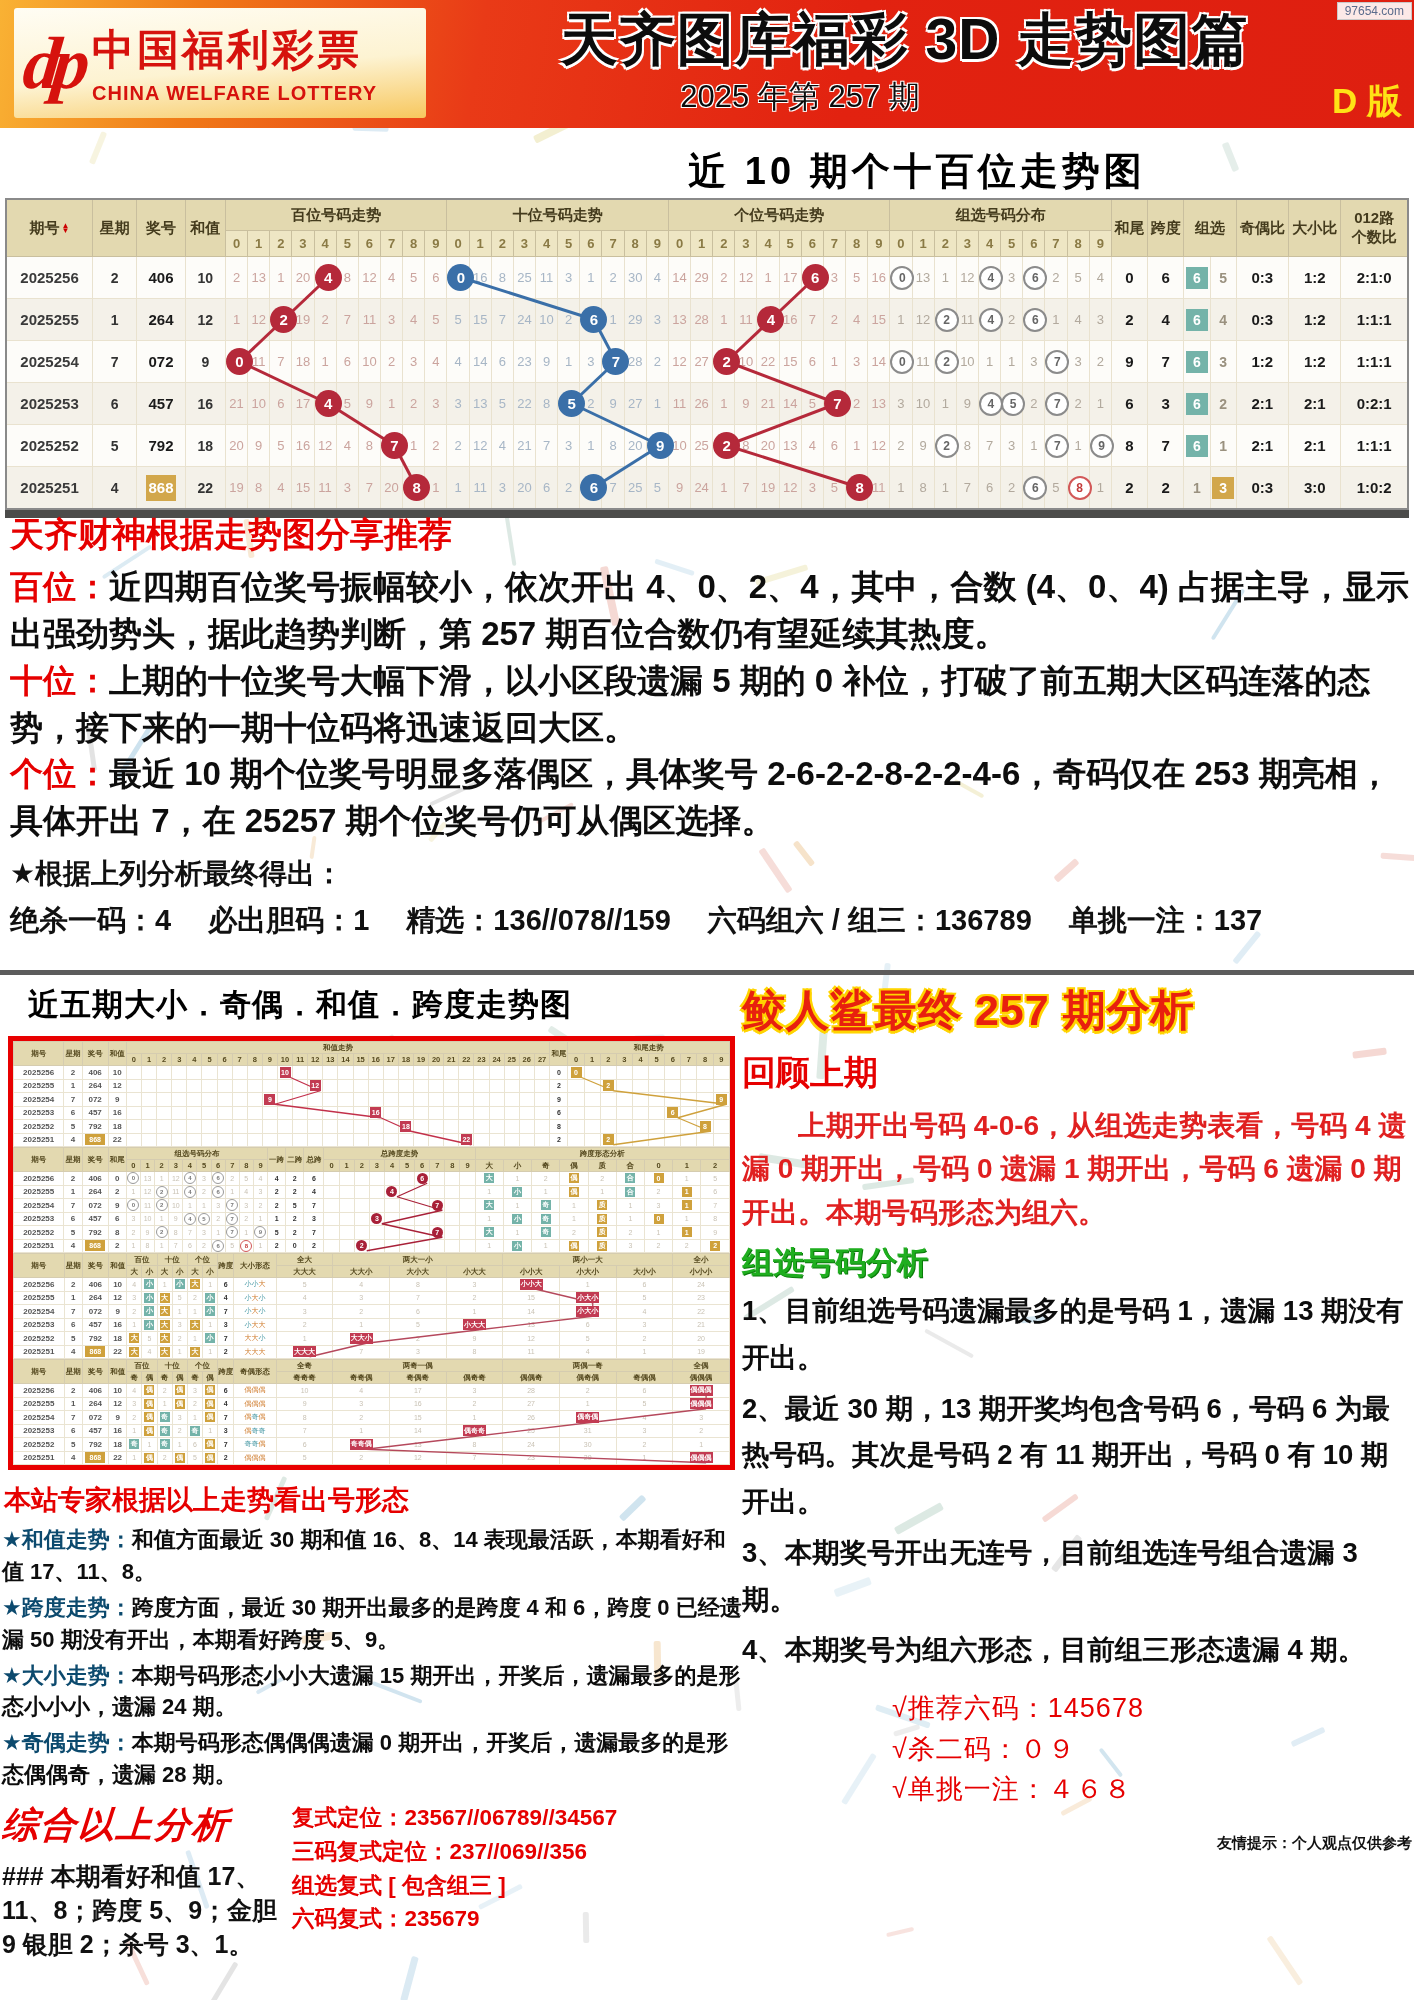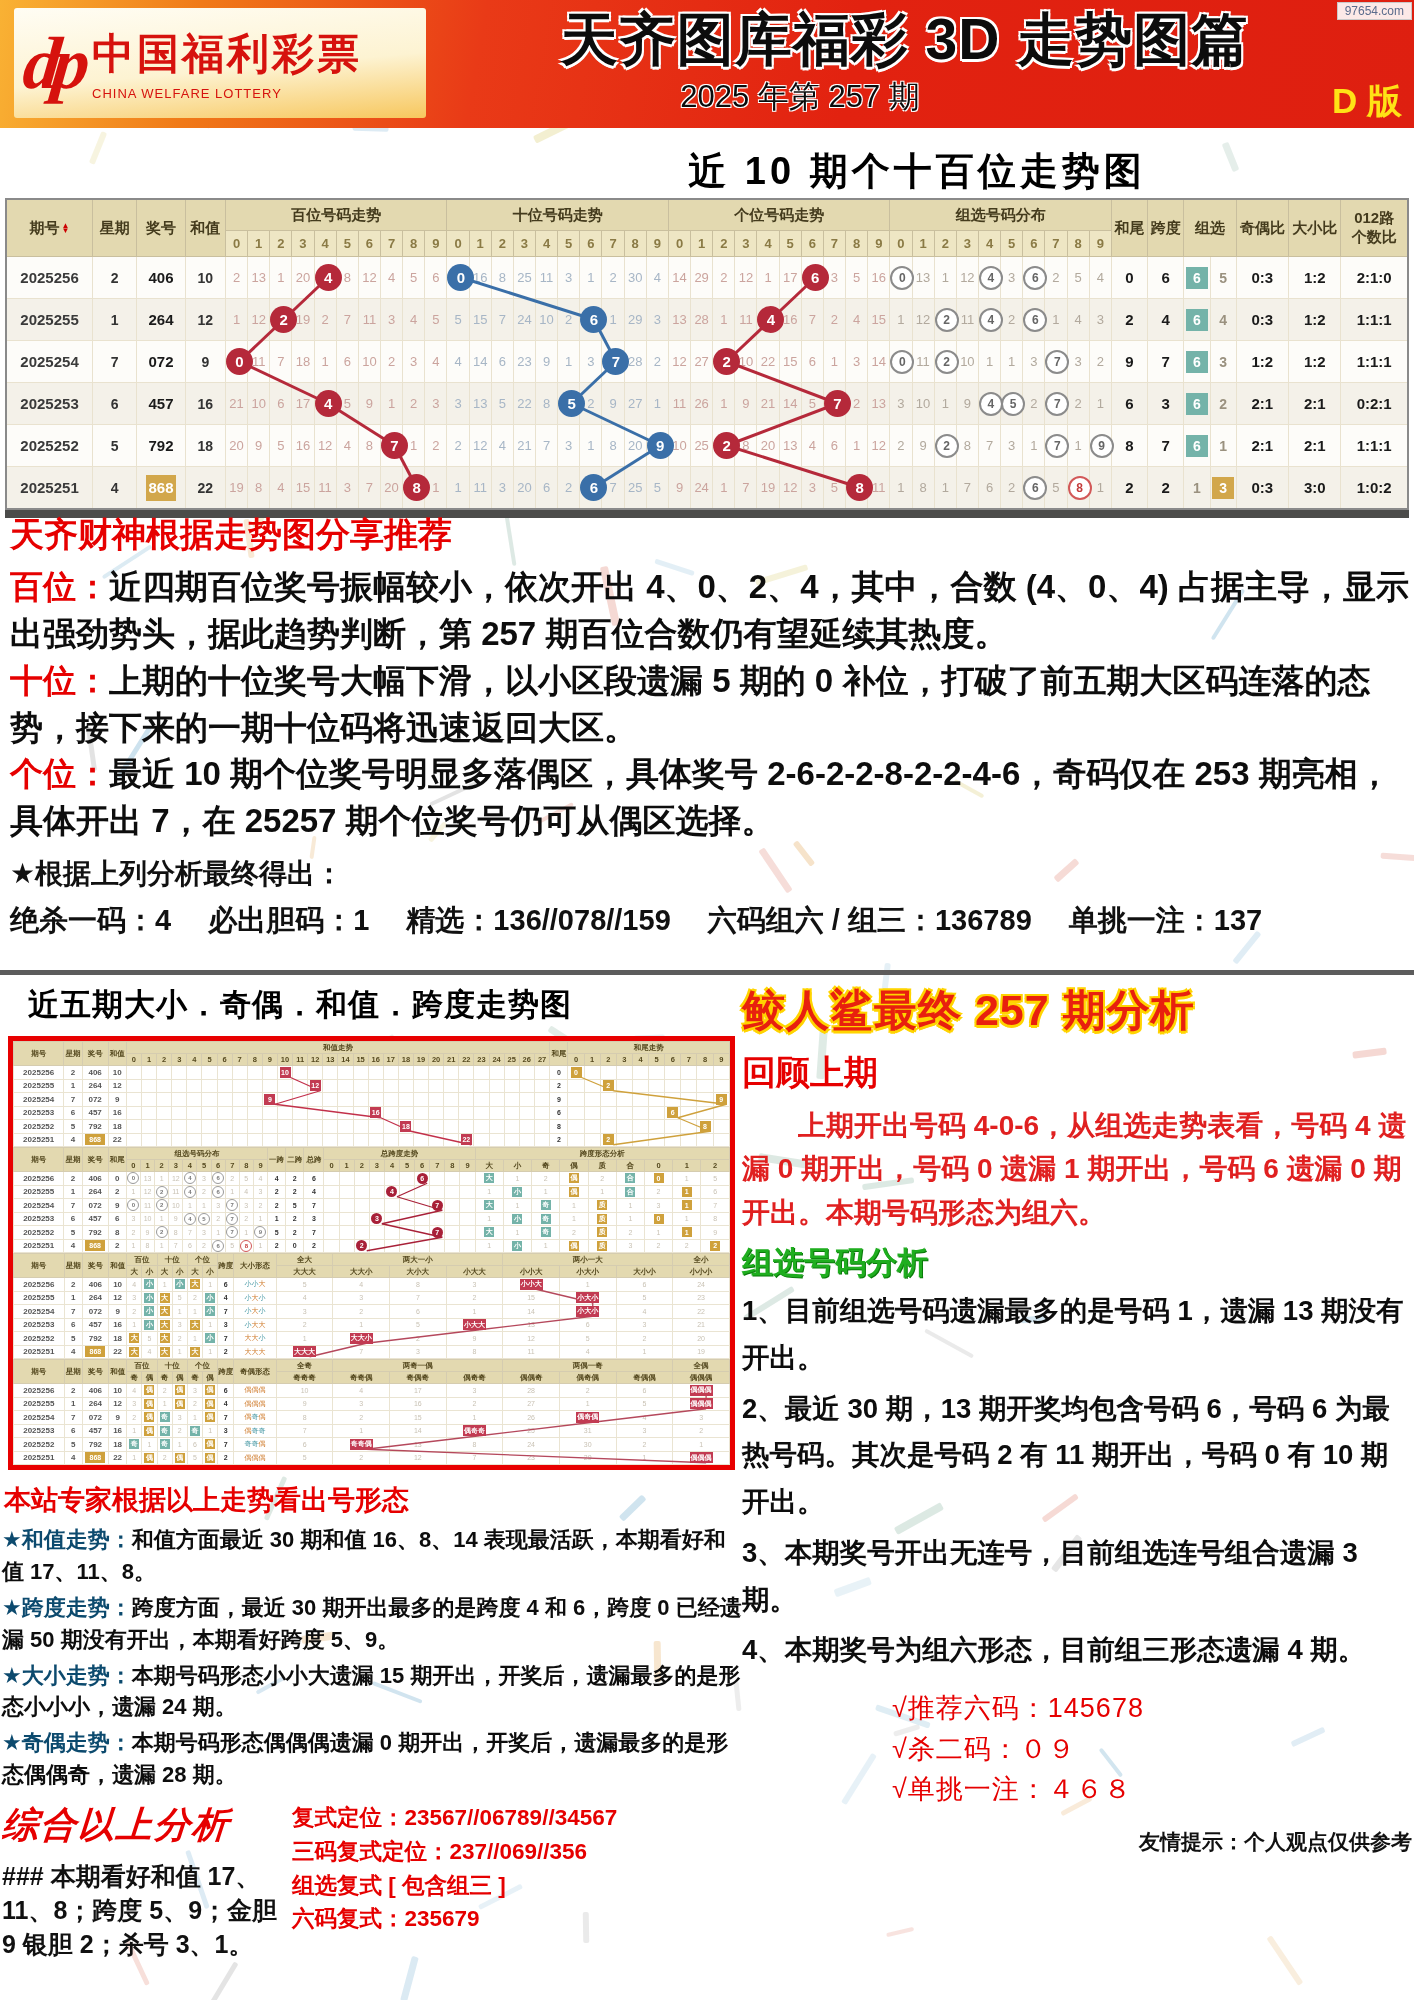--- a/index.html
+++ b/index.html
@@ -11,21 +11,21 @@
 
   
   #band{position:absolute;left:0;top:0;width:1414px;height:128px;
         background:linear-gradient(100deg,#f9b234 0%,#f07a18 14%,#e93a17 34%,#e22210 60%,#de1f10 100%)}
   #logo-panel{position:absolute;left:14px;top:8px;width:412px;height:110px;border-radius:3px;
         background:linear-gradient(175deg,#fffdf4 0%,#fdf3d2 55%,#f7c75e 100%);
         display:flex;align-items:center;gap:10px;padding-left:10px;box-sizing:border-box}
   #logo-mark{font:italic 900 74px "Liberation Serif",serif;color:#d6120d;letter-spacing:-8px;
         transform:skewX(-6deg);line-height:1}
   .logo-cn{font-size:42px;font-weight:900;color:#d6120d;letter-spacing:3px;white-space:nowrap}
-  .logo-en{font-size:13px;font-weight:400;color:#d6120d;letter-spacing:1px;margin-top:4px;white-space:nowrap}
+  .logo-en{font-size:20px;font-weight:700;color:#d6120d;letter-spacing:1px;margin-top:4px;white-space:nowrap}
   #band-title{position:absolute;left:436px;right:40px;top:2px;text-align:center;
         font-size:57px;font-weight:700;color:#0c0c0c;letter-spacing:1px;white-space:nowrap;
         text-shadow:-2px -2px 0 #fff,2px -2px 0 #fff,-2px 2px 0 #fff,2px 2px 0 #fff,0 3px 0 #fff}
   #band-issue{position:absolute;left:520px;width:560px;top:76px;text-align:center;
         font-size:31px;font-weight:400;color:#0c0c0c;
         text-shadow:-1px -1px 0 #fff,1px -1px 0 #fff,-1px 1px 0 #fff,1px 1px 0 #fff}
   #band-edition{position:absolute;right:12px;top:78px;font-size:35px;font-weight:900;color:#ffe216}
   #watermark{position:absolute;right:2px;top:2px;background:rgba(255,255,255,.9);
         border:1px solid #c9c9c9;color:#5a6b8c;font-size:12px;padding:1px 7px}
 
@@ -103,21 +103,21 @@
 
   #right-col{position:absolute;left:742px;top:982px;width:670px}
   #jrs-title{color:#e8200e;font-size:43px;font-weight:900;letter-spacing:1px;white-space:nowrap;
       text-shadow:-2px -2px 0 #ffd400,2px -2px 0 #ffd400,-2px 2px 0 #ffd400,2px 2px 0 #ffd400,0 3px 0 #ffd400}
   #review-heading{color:#e60000;font-size:34px;font-weight:900;margin-top:10px}
   #review-text{color:#e02020;font-size:28px;font-weight:700;line-height:1.55;text-indent:2em;margin-top:8px}
   #zuxuan-heading{color:#1fae1f;font-size:31px;font-weight:900;margin-top:8px;text-shadow:1px 1px 0 #0a7a0a}
   .pt-item{font-size:27.5px;font-weight:700;line-height:1.7;margin-top:4px;color:#0d0d0d}
   #checks{margin:14px 0 0 150px}
   .check-line{color:#e60000;font-size:27px;font-weight:400;line-height:1.5;letter-spacing:1px}
-  #disclaimer{font-size:21px;font-weight:700;text-align:right;margin-top:18px;color:#111}
+  #disclaimer{font-size:15px;font-weight:700;text-align:right;margin-top:24px;color:#111}
 </style>
 </head>
 <body>
 
 <div id="confetti">
     <div class="conf" style="left: 817.56px; top: 1029.24px; width: 7.65976px; height: 49.9486px; background: rgb(207, 224, 216); opacity: 0.66; transform: rotate(4deg);"></div>
     <div class="conf" style="left: 213.16px; top: 97.1421px; width: 4.90526px; height: 33.4945px; background: rgb(188, 216, 232); opacity: 0.66; transform: rotate(31deg);"></div>
     <div class="conf" style="left: 508.089px; top: 507.532px; width: 4.41829px; height: 57.9783px; background: rgb(207, 224, 216); opacity: 0.7; transform: rotate(-9deg);"></div>
     <div class="conf" style="left: 394.775px; top: 1666.33px; width: 4.18196px; height: 52.6441px; background: rgb(188, 216, 232); opacity: 0.69; transform: rotate(-69deg);"></div>
     <div class="conf" style="left: 473.179px; top: 1286.12px; width: 4.22393px; height: 32.7618px; background: rgb(216, 216, 216); opacity: 0.68; transform: rotate(-41deg);"></div>

